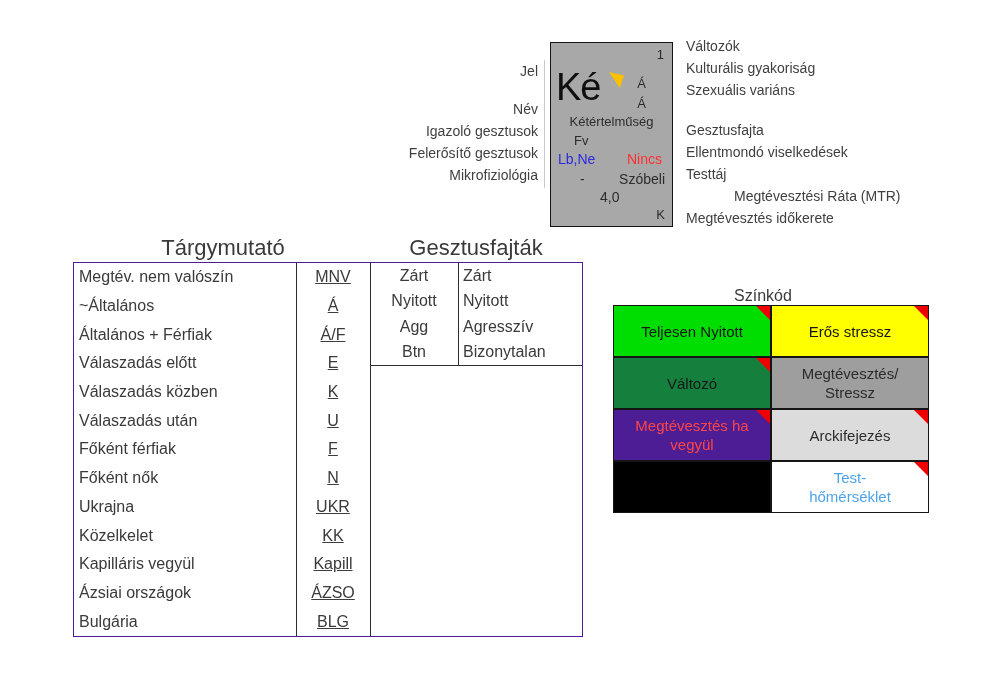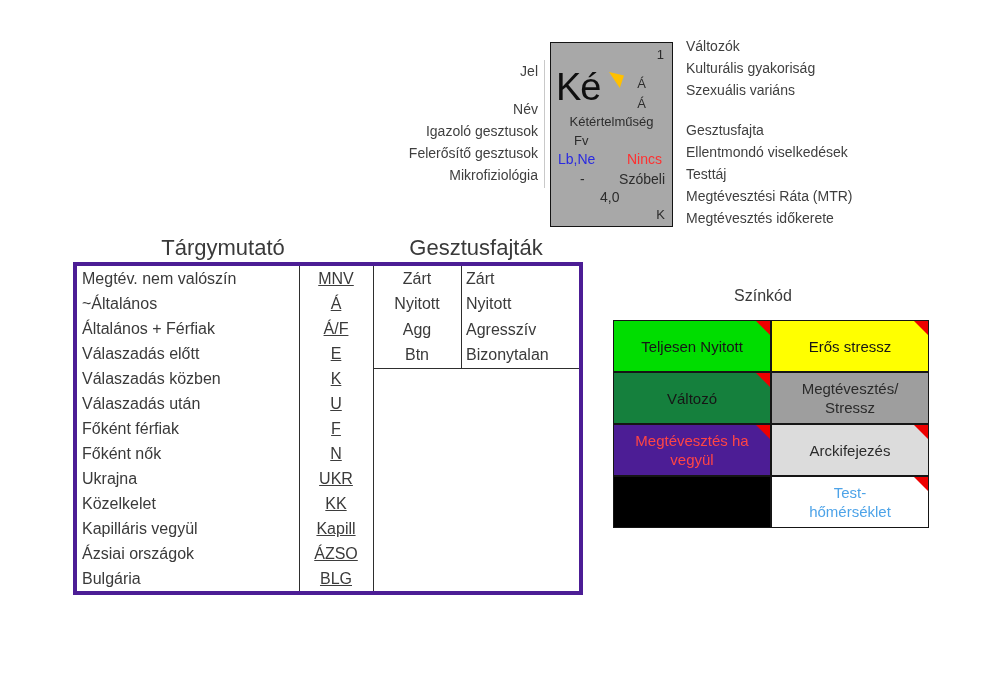--- a/index.html
+++ b/index.html
@@ -17,34 +17,34 @@
   #card{left:550px;top:42px;width:123px;height:185px;border:1px solid #141414;box-sizing:border-box;}
   #card span{position:absolute;white-space:nowrap;}
   .card-sm{font-size:13px;line-height:14px;color:#2c2c2c;}
   .card-md{font-size:14px;line-height:15px;color:#2c2c2c;}
   #card-symbol{font-size:38px;line-height:36px;color:#0f0f0f;letter-spacing:-1px;}
   #card-marker{width:15px;height:16px;clip-path:polygon(0 0,100% 22%,72% 100%);}
   #card-name{left:0;width:100%;text-align:center;}
 
   
   .table-title{position:absolute;font-size:22px;line-height:24px;text-align:center;color:#3a3a3a;}
-  #big-table{left:73px;top:262px;width:510px;height:333px;border:4px solid #4c1d95;box-sizing:border-box;}
+  #big-table{left:73px;top:262px;width:510px;height:375px;border:1px solid #4c1d95;box-sizing:border-box;}
   .tline{position:absolute;background:#2e2e2e;}
   .col{position:absolute;top:0;display:flex;flex-direction:column;}
   .col .cell{flex:1;display:flex;align-items:center;font-size:16px;line-height:18px;white-space:nowrap;color:#3a3a3a;}
   .cell.ctr{justify-content:center;}
   .cell.lft{justify-content:flex-start;padding-left:5px;box-sizing:border-box;}
   #idx-labels{left:0;width:222px;height:100%;}
   #idx-abbr{left:222px;width:74px;height:100%;text-decoration:underline;}
   #ges-abbr{left:296px;width:88px;height:102px;}
   #ges-desc{left:384px;width:124px;height:102px;}
 
   
   #legend-title{left:605px;top:284px;width:316px;font-size:16px;line-height:24px;text-align:center;color:#3a3a3a;}
-  #legend{left:605px;top:320px;width:368px;height:208px;display:grid;
+  #legend{left:605px;top:305px;width:368px;height:208px;display:grid;
           grid-template-columns:158px 158px;grid-template-rows:52px 52px 52px 52px;padding-left:8px;}
   .lcell{position:relative;border:1px solid #151515;box-sizing:border-box;display:flex;flex-direction:column;
          justify-content:center;align-items:center;font-size:15px;line-height:19px;text-align:center;overflow:hidden;}
   .corner{position:absolute;top:0;right:0;width:14px;height:14px;clip-path:polygon(0 0,100% 0,100% 100%);}
 </style>
 </head>
 <body>
 
 <div id="canvas">
 
@@ -74,21 +74,21 @@
     <span class="card-sm" style="bottom:4px;right:7px;">K</span>
   </div>
 
   <div id="right-callouts">
     <div class="callout" style="top:38px;">Változók</div>
     <div class="callout" style="top:60px;">Kulturális gyakoriság</div>
     <div class="callout" style="top:82px;">Szexuális variáns</div>
     <div class="callout" style="top:122px;">Gesztusfajta</div>
     <div class="callout" style="top:144px;">Ellentmondó viselkedések</div>
     <div class="callout" style="top:166px;">Testtáj</div>
-    <div class="callout" style="top:188px;">Megtévesztési Ráta (MTR)</div>
+    <div class="callout" style="top:188px;margin-left:48px;">Megtévesztési Ráta (MTR)</div>
     <div class="callout" style="top:210px;">Megtévesztés időkerete</div>
   </div>
 
   <div class="table-title" style="left:78px;top:236px;width:290px;">Tárgymutató</div>
   <div class="table-title" style="left:369px;top:236px;width:214px;">Gesztusfajták</div>
 
   <div id="big-table" class="abs">
     <div class="tline" style="left:222px;top:0;bottom:0;width:1px;"></div>
     <div class="tline" style="left:296px;top:0;bottom:0;width:1px;"></div>
     <div class="tline" style="left:384px;top:0;height:102px;width:1px;"></div>

